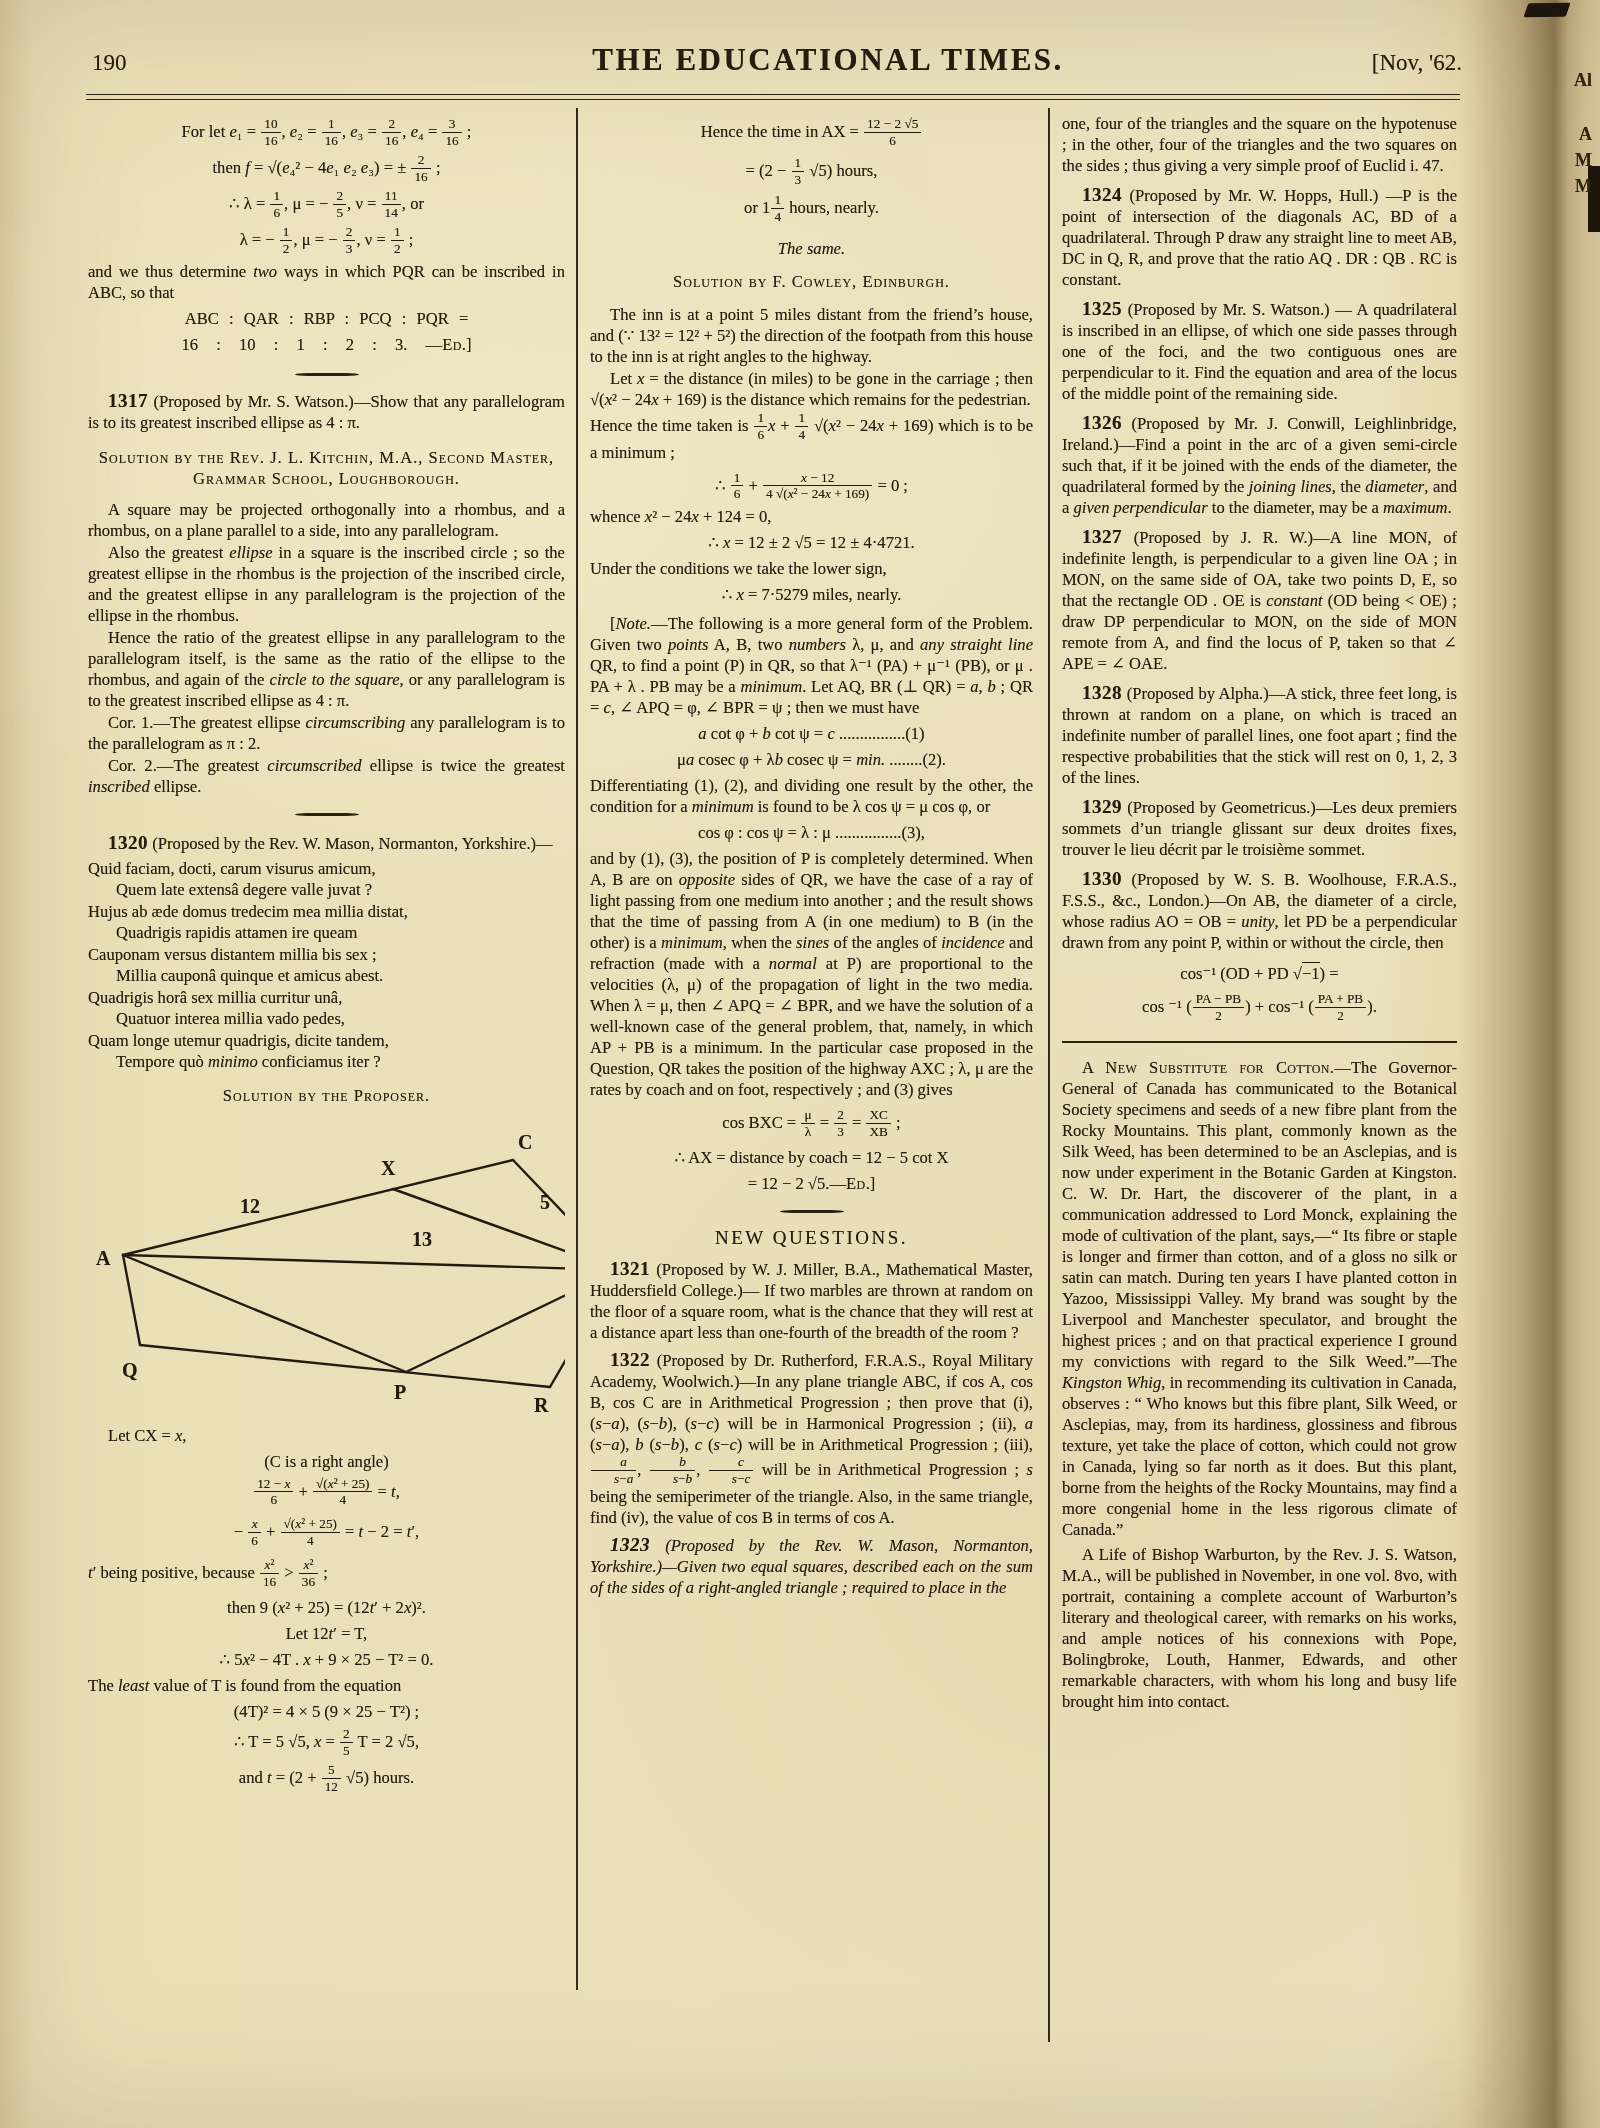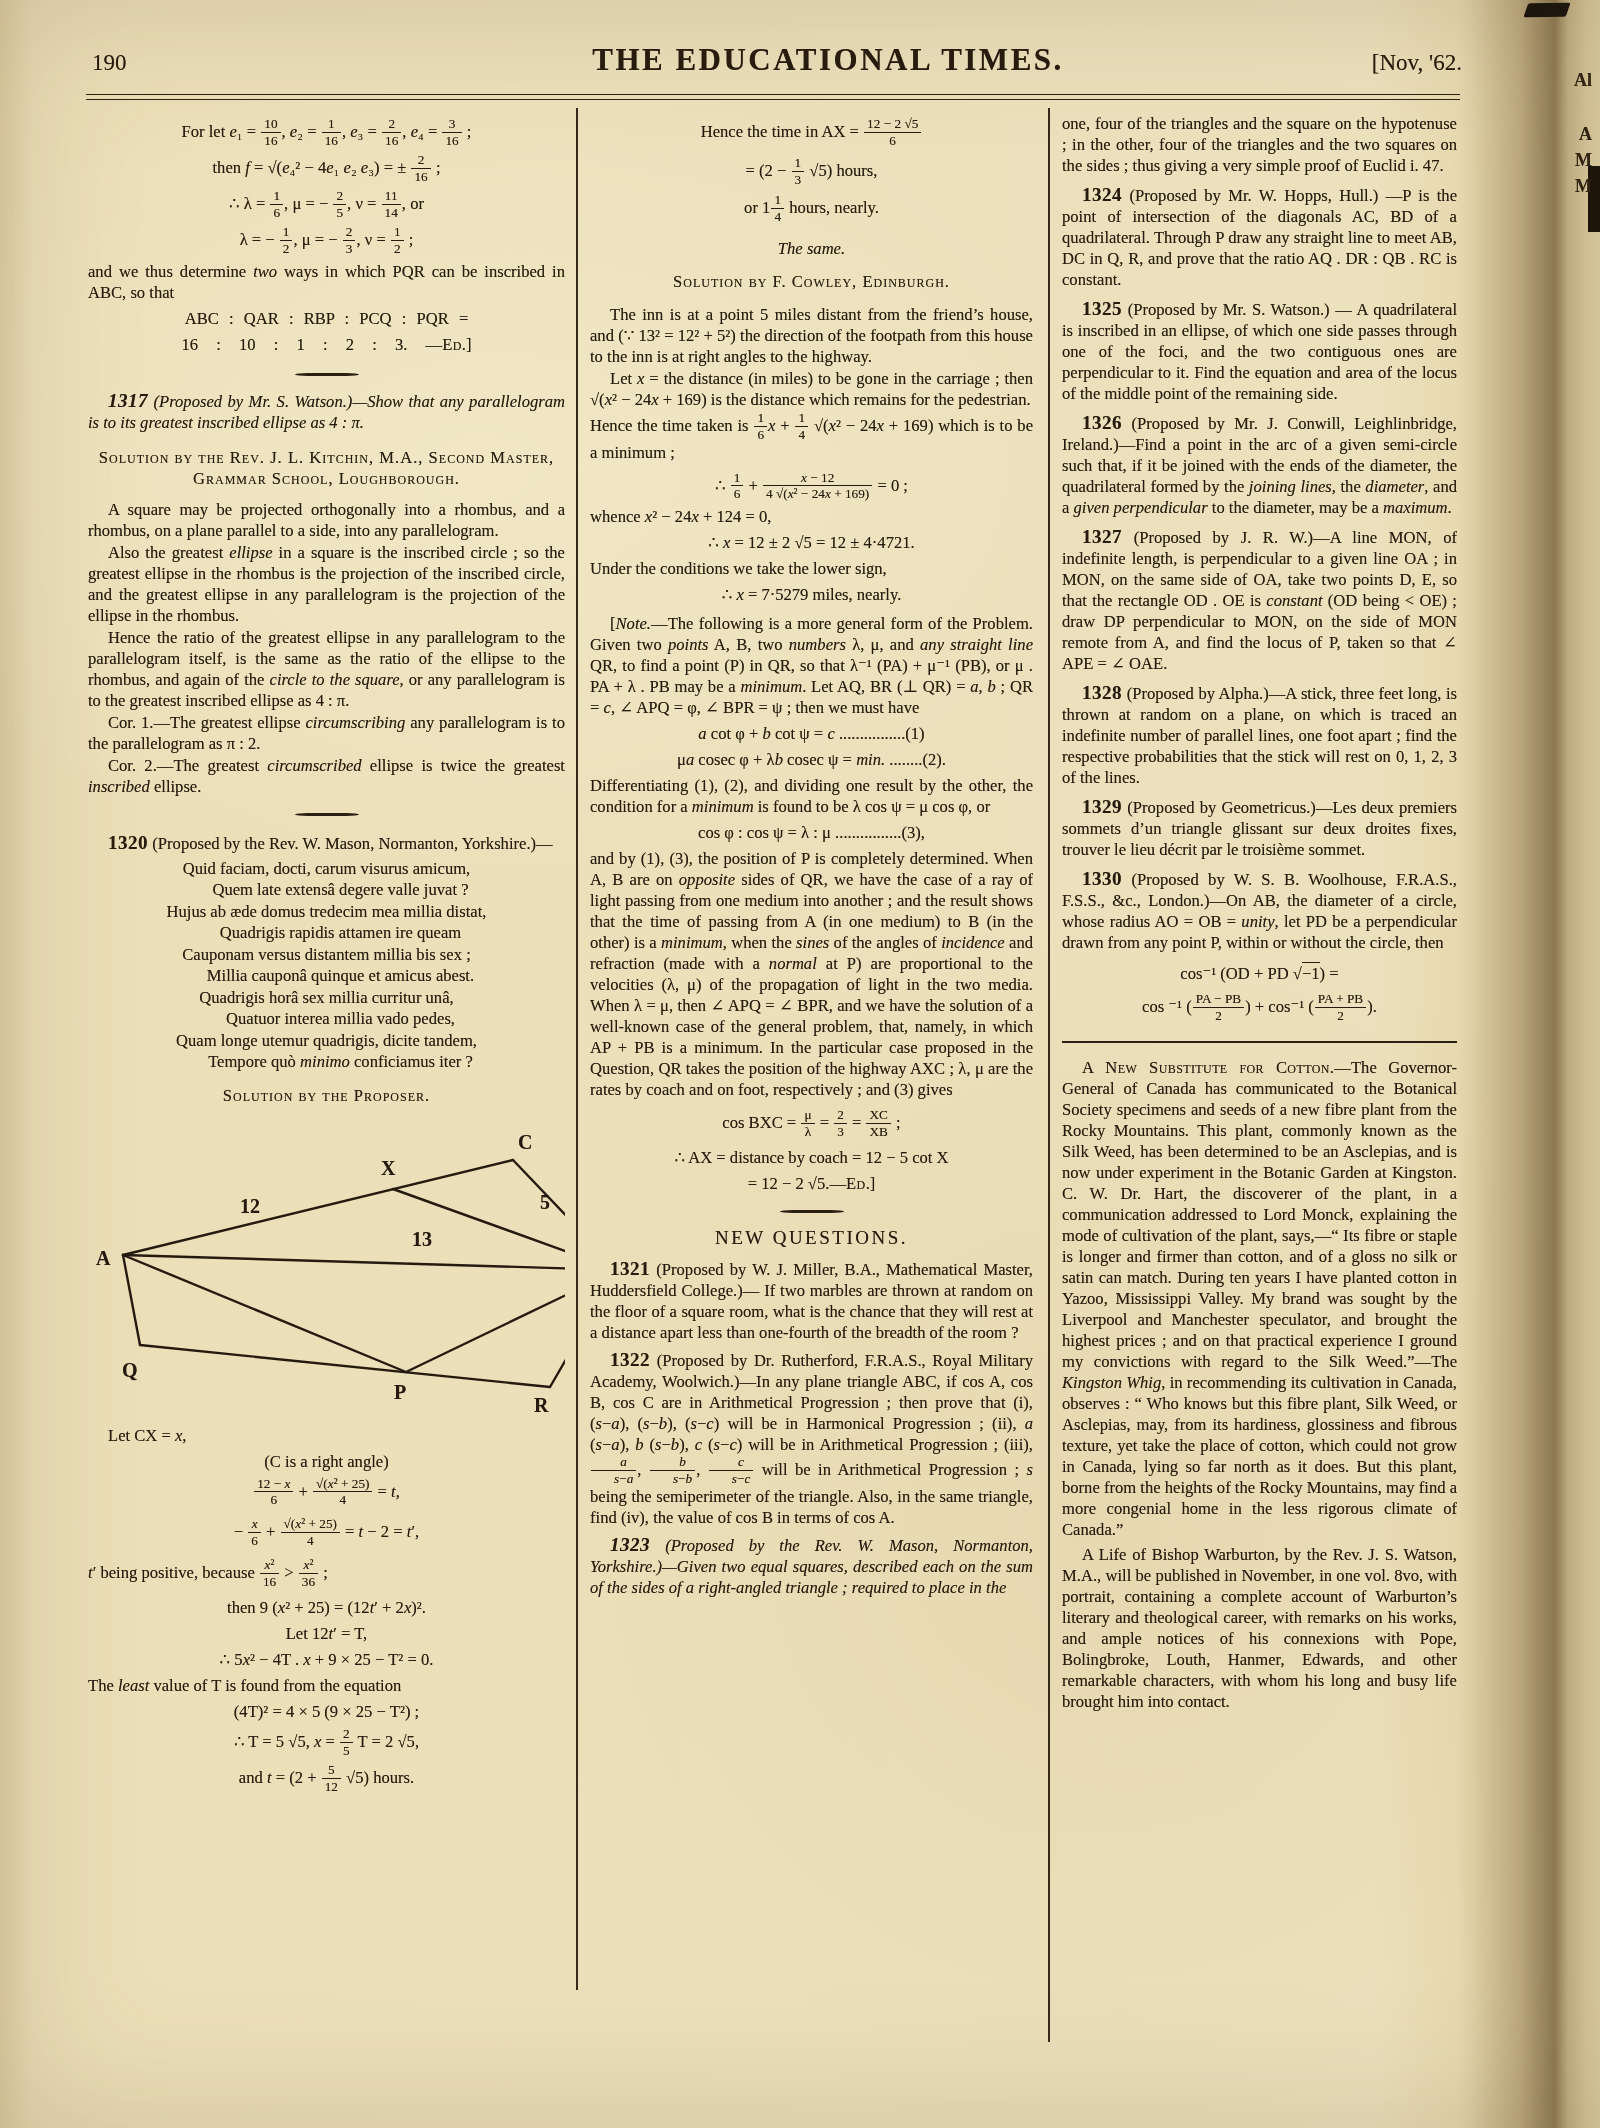--- a/index.html
+++ b/index.html
@@ -32,21 +32,21 @@
   .c1{left:88px;width:477px;}
   .c2{left:590px;width:443px;}
   .c3{left:1062px;width:395px;}
   .para{margin:1px 0;}
   .para.ind{text-indent:20px;}
   .cline{text-align:center;margin:5px 0;text-indent:0;}
   .schead{font-variant:small-caps;letter-spacing:1px;text-align:center;margin:9px 6px;}
   .qhead{text-align:center;font-size:19px;letter-spacing:2.5px;margin:14px 0 10px;}
   .sep{width:64px;height:3px;background:#2a2012;margin:14px auto;border-radius:40%/100%;}
   .hrule{height:2px;background:#2a2012;margin:12px 0 10px;}
-  .verse{margin:4px 0 8px;text-align:center;}
+  .verse{margin:4px 0 8px;text-align:left;}
   .vl{line-height:21.5px;}
   .vl.vi{padding-left:28px;}
   b.qnum{font-size:1.15em;letter-spacing:.5px;}
   .smc{font-variant:small-caps;letter-spacing:.4px;}
   .fr{display:inline-block;vertical-align:-0.6em;text-align:center;line-height:1.05;font-size:.8em;padding:0 1px;}
   .fr .n{display:block;border-bottom:1.3px solid #251b0e;padding:0 3px 1px;}
   .fr .d{display:block;padding:1px 3px 0;}
   .ovl{border-top:1.3px solid #251b0e;padding-top:1px;}
   
   .figwrap{margin:8px 0 10px;position:relative;z-index:3;}
@@ -77,21 +77,21 @@
 
   <div class="col c1" id="col1">
       <div class="cline">For let <i>e</i>₁ = <span class="fr"><span class="n">10</span><span class="d">16</span></span>, <i>e</i>₂ = <span class="fr"><span class="n">1</span><span class="d">16</span></span>, <i>e</i>₃ = <span class="fr"><span class="n">2</span><span class="d">16</span></span>, <i>e</i>₄ = <span class="fr"><span class="n">3</span><span class="d">16</span></span> ;</div>
       <div class="cline">then <i>f</i> = √(<i>e</i>₄² − 4<i>e</i>₁ <i>e</i>₂ <i>e</i>₃) = ± <span class="fr"><span class="n">2</span><span class="d">16</span></span> ;</div>
       <div class="cline">∴ λ = <span class="fr"><span class="n">1</span><span class="d">6</span></span>, μ = − <span class="fr"><span class="n">2</span><span class="d">5</span></span>, ν = <span class="fr"><span class="n">11</span><span class="d">14</span></span>, or</div>
       <div class="cline">λ = − <span class="fr"><span class="n">1</span><span class="d">2</span></span>, μ = − <span class="fr"><span class="n">2</span><span class="d">3</span></span>, ν = <span class="fr"><span class="n">1</span><span class="d">2</span></span> ;</div>
       <div class="para">and we thus determine <i>two</i> ways in which PQR can be inscribed in ABC, so that</div>
       <div class="cline" style="word-spacing: 6px;">ABC : QAR : RBP : PCQ : PQR =</div>
       <div class="cline" style="word-spacing: 14px;">16 : 10 : 1 : 2 : 3. —<span class="smc">Ed</span>.]</div>
       <div class="sep" style="margin-top: 18px;"></div>
-      <div class="para ind" style="margin-top: 8px; font-style: italic;"><b class="qnum">1317</b> (Proposed by Mr. S. Watson.)—Show that any parallelogram is to its greatest inscribed ellipse as 4 : π.</div>
+      <div class="para ind" style="margin-top: 8px;"><b class="qnum">1317</b> (Proposed by Mr. S. Watson.)—Show that any parallelogram is to its greatest inscribed ellipse as 4 : π.</div>
       <div class="schead" style="margin-top: 14px;">Solution by the Rev. J. L. Kitchin, M.A., Second Master, Grammar School, Loughborough.</div>
       <div class="para ind" style="margin-top: 10px;">A square may be projected orthogonally into a rhombus, and a rhombus, on a plane parallel to a side, into any parallelogram.</div>
       <div class="para ind">Also the greatest <i>ellipse</i> in a square is the inscribed circle ; so the greatest ellipse in the rhombus is the projection of the inscribed circle, and the greatest ellipse in any parallelogram is the projection of the ellipse in the rhombus.</div>
       <div class="para ind">Hence the ratio of the greatest ellipse in any parallelogram to the parallelogram itself, is the same as the ratio of the ellipse to the rhombus, and again of the <i>circle to the square</i>, or any parallelogram is to the greatest inscribed ellipse as 4 : π.</div>
       <div class="para ind">Cor. 1.—The greatest ellipse <i>circumscribing</i> any parallelogram is to the parallelogram as π : 2.</div>
       <div class="para ind">Cor. 2.—The greatest <i>circumscribed</i> ellipse is twice the greatest <i>inscribed</i> ellipse.</div>
       <div class="sep" style="margin-top: 16px;"></div>
       <div class="para ind" style="margin-top: 16px;"><b class="qnum">1320</b> (Proposed by the Rev. W. Mason, Normanton, Yorkshire.)—</div>
       <div class="verse">
         <div class="vl">Quid faciam, docti, carum visurus amicum,</div>

